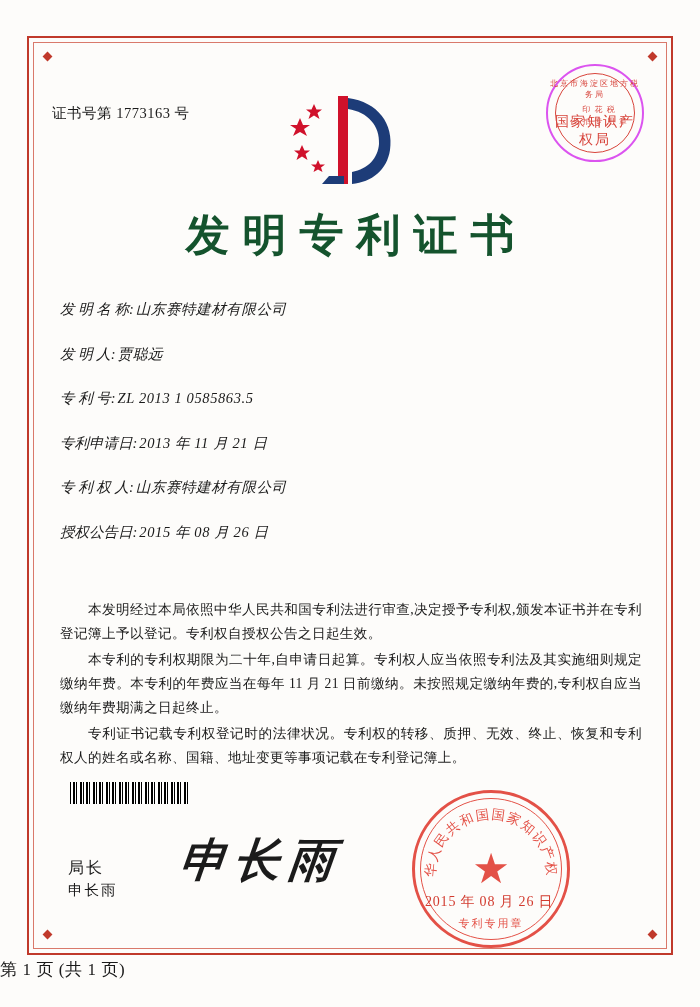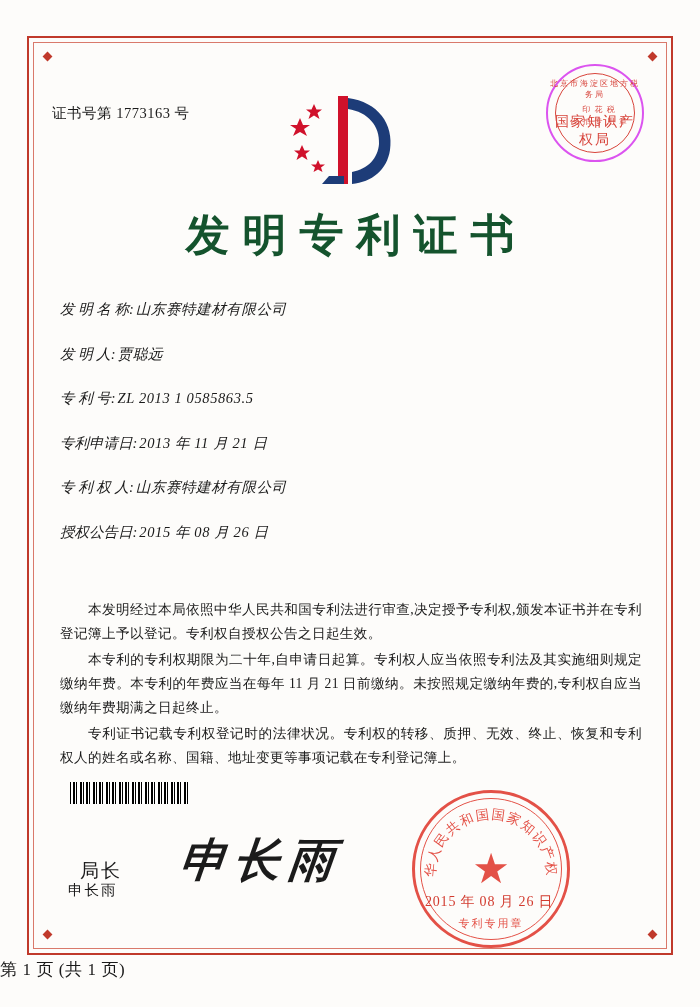--- a/index.html
+++ b/index.html
@@ -184,23 +184,23 @@
       repeating-linear-gradient(to right,
         #000 0px, #000 1px, #fff 1px, #fff 3px,
         #000 3px, #000 5px, #fff 5px, #fff 6px,
         #000 6px, #000 7px, #fff 7px, #fff 10px,
         #000 10px, #000 12px, #fff 12px, #fff 13px);
   }
 
   
   .sig-label {
     position: absolute;
-    left: 80px;
+    left: 68px;
     top: 858px;
-    font-size: 19px;
+    font-size: 16px;
     letter-spacing: 2px;
   }
   .sig-name {
     position: absolute;
     left: 68px;
     top: 881px;
     font-size: 14.5px;
     letter-spacing: 2px;
   }
   .sig-handwriting {

